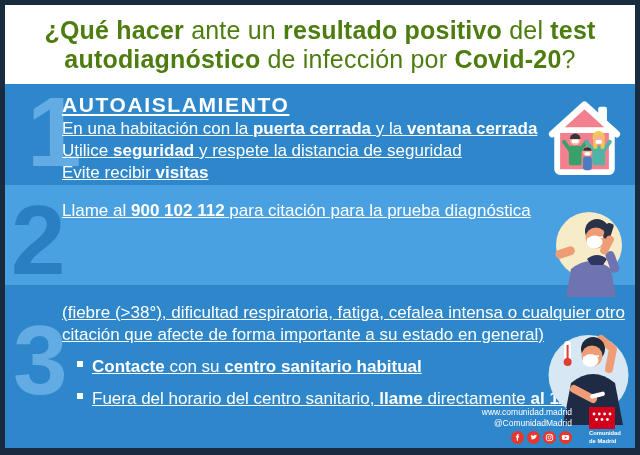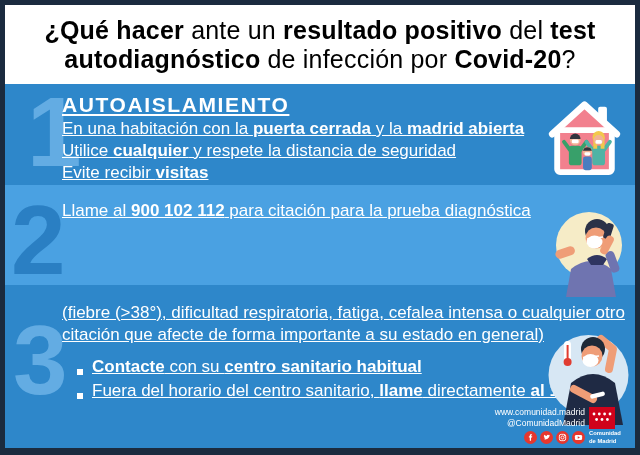--- a/index.html
+++ b/index.html
@@ -3,21 +3,21 @@
 <meta charset="utf-8">
 <style>
   * { margin:0; padding:0; box-sizing:border-box; }
   body { font-family:"Liberation Sans", sans-serif; background:#555; }
   .poster { position:relative; width:640px; height:455px; background:#1b2b3f; margin:0 auto; overflow:hidden; }
   .inner  { position:absolute; left:5px; top:5px; width:630px; height:443px; background:#2e87ca; }
 
   
   .header { position:absolute; left:0; top:0; width:630px; height:79px; background:#ffffff;
             display:flex; flex-direction:column; align-items:center; justify-content:center; }
-  .title-line { font-size:25px; color:#000000; line-height:29px; text-align:center;
+  .title-line { font-size:25px; color:#4d7c0f; line-height:29px; text-align:center;
                 font-weight:normal; letter-spacing:0.2px; white-space:nowrap; }
   .title-line b { font-weight:bold; }
 
   
   .bodyarea { position:absolute; left:0; top:79px; width:630px; height:364px; }
   .sec { position:relative; width:630px; }
   .sec1 { height:101px; background:#2e87ca; }
   .sec2 { height:100px; background:#4aa1e2; z-index:2; }
   .sec3 { height:163px; background:#2e87ca; }
 
@@ -30,32 +30,32 @@
   .sec1 .txtcol { top:8px; }
   .sec2 .txtcol { top:15px; }
   .sec3 .txtcol { top:14px; width:520px; }
 
   .sec-heading { font-weight:bold; font-size:21px; letter-spacing:1.6px; line-height:26px; white-space:nowrap; }
   .sec-line { font-size:17px; line-height:22px; white-space:nowrap; }
   .sec-line b { font-weight:bold; }
   .para-gap { margin-top:3px; }
 
   .bullets { margin-top:10px; }
-  .bullet-row { display:flex; align-items:flex-end; margin-top:2px; margin-left:15px;
+  .bullet-row { display:flex; align-items:center; margin-top:10px; margin-left:15px;
                 font-size:17px; line-height:22px; color:#fff; white-space:nowrap; }
   .bullet-row b { font-weight:bold; }
   .sq { flex:0 0 auto; width:6px; height:6px; background:#ffffff; margin-right:9px; position:relative; top:-3px; }
 
   
   .icon-house { position:absolute; right:13px; top:14px; width:75px; height:80px; }
   .icon-phone { position:absolute; right:2px; top:16px; width:80px; height:96px; }
   .icon-fever { position:absolute; right:5px; top:36px; width:83px; height:106px; }
 
   
-  .footer { position:absolute; right:6px; bottom:4px; display:flex; align-items:flex-end; gap:4px; z-index:3; }
+  .footer { position:absolute; right:6px; bottom:4px; display:flex; align-items:flex-end; gap:17px; z-index:3; }
   .footer-left { display:flex; flex-direction:column; align-items:flex-end; }
   .footer-url, .footer-handle { color:#ffffff; font-size:8.5px; line-height:11px; }
   .social-row { display:flex; gap:3px; margin-top:2px; }
   .social { width:13px; height:13px; border-radius:50%; background:#e6372e; display:flex;
             align-items:center; justify-content:center; }
   .logo { display:flex; flex-direction:column; align-items:flex-start; width:40px; }
   .logo-flag { width:26px; height:22px; }
   .logo-text { color:#ffffff; font-size:5.8px; font-weight:bold; line-height:6.5px; margin-top:1px; }
 </style>
 </head>
@@ -68,22 +68,22 @@
       <div class="title-line"><b>¿Qué hacer </b>ante un <b>resultado positivo </b>del <b>test</b></div>
       <div class="title-line"><b>autodiagnóstico </b>de infección por <b>Covid-20</b>?</div>
     </div>
 
     <div class="bodyarea">
 
       <div class="sec sec1">
         <div class="bignum num1">1</div>
         <div class="txtcol">
           <div class="sec-heading">AUTOAISLAMIENTO</div>
-          <div class="sec-line">En una habitación con la <b>puerta cerrada</b> y la <b>madrid abierta</b></div>
-          <div class="sec-line">Utilice <b>cualquier</b> y respete la distancia de seguridad</div>
+          <div class="sec-line">En una habitación con la <b>puerta cerrada</b> y la <b>ventana cerrada</b></div>
+          <div class="sec-line">Utilice <b>seguridad</b> y respete la distancia de seguridad</div>
           <div class="sec-line">Evite recibir <b>visitas</b></div>
         </div>
         <svg class="icon-house" viewBox="0 0 76 82">
           <rect x="52" y="9" width="9" height="18" rx="2" fill="#ffffff"></rect>
           <polygon points="10,36 38,10 66,36" fill="#f2808e"></polygon>
           <rect x="10" y="33" width="56" height="43" rx="3" fill="#f2808e" stroke="#ffffff" stroke-width="6"></rect>
           <path d="M5 37 L38 7 L71 37" stroke="#ffffff" stroke-width="7" fill="none" stroke-linecap="round" stroke-linejoin="round"></path>
 
           <line x1="23" y1="53" x2="17" y2="45" stroke="#38a06a" stroke-width="4" stroke-linecap="round"></line>
           <line x1="34" y1="53" x2="40" y2="45" stroke="#38a06a" stroke-width="4" stroke-linecap="round"></line>

